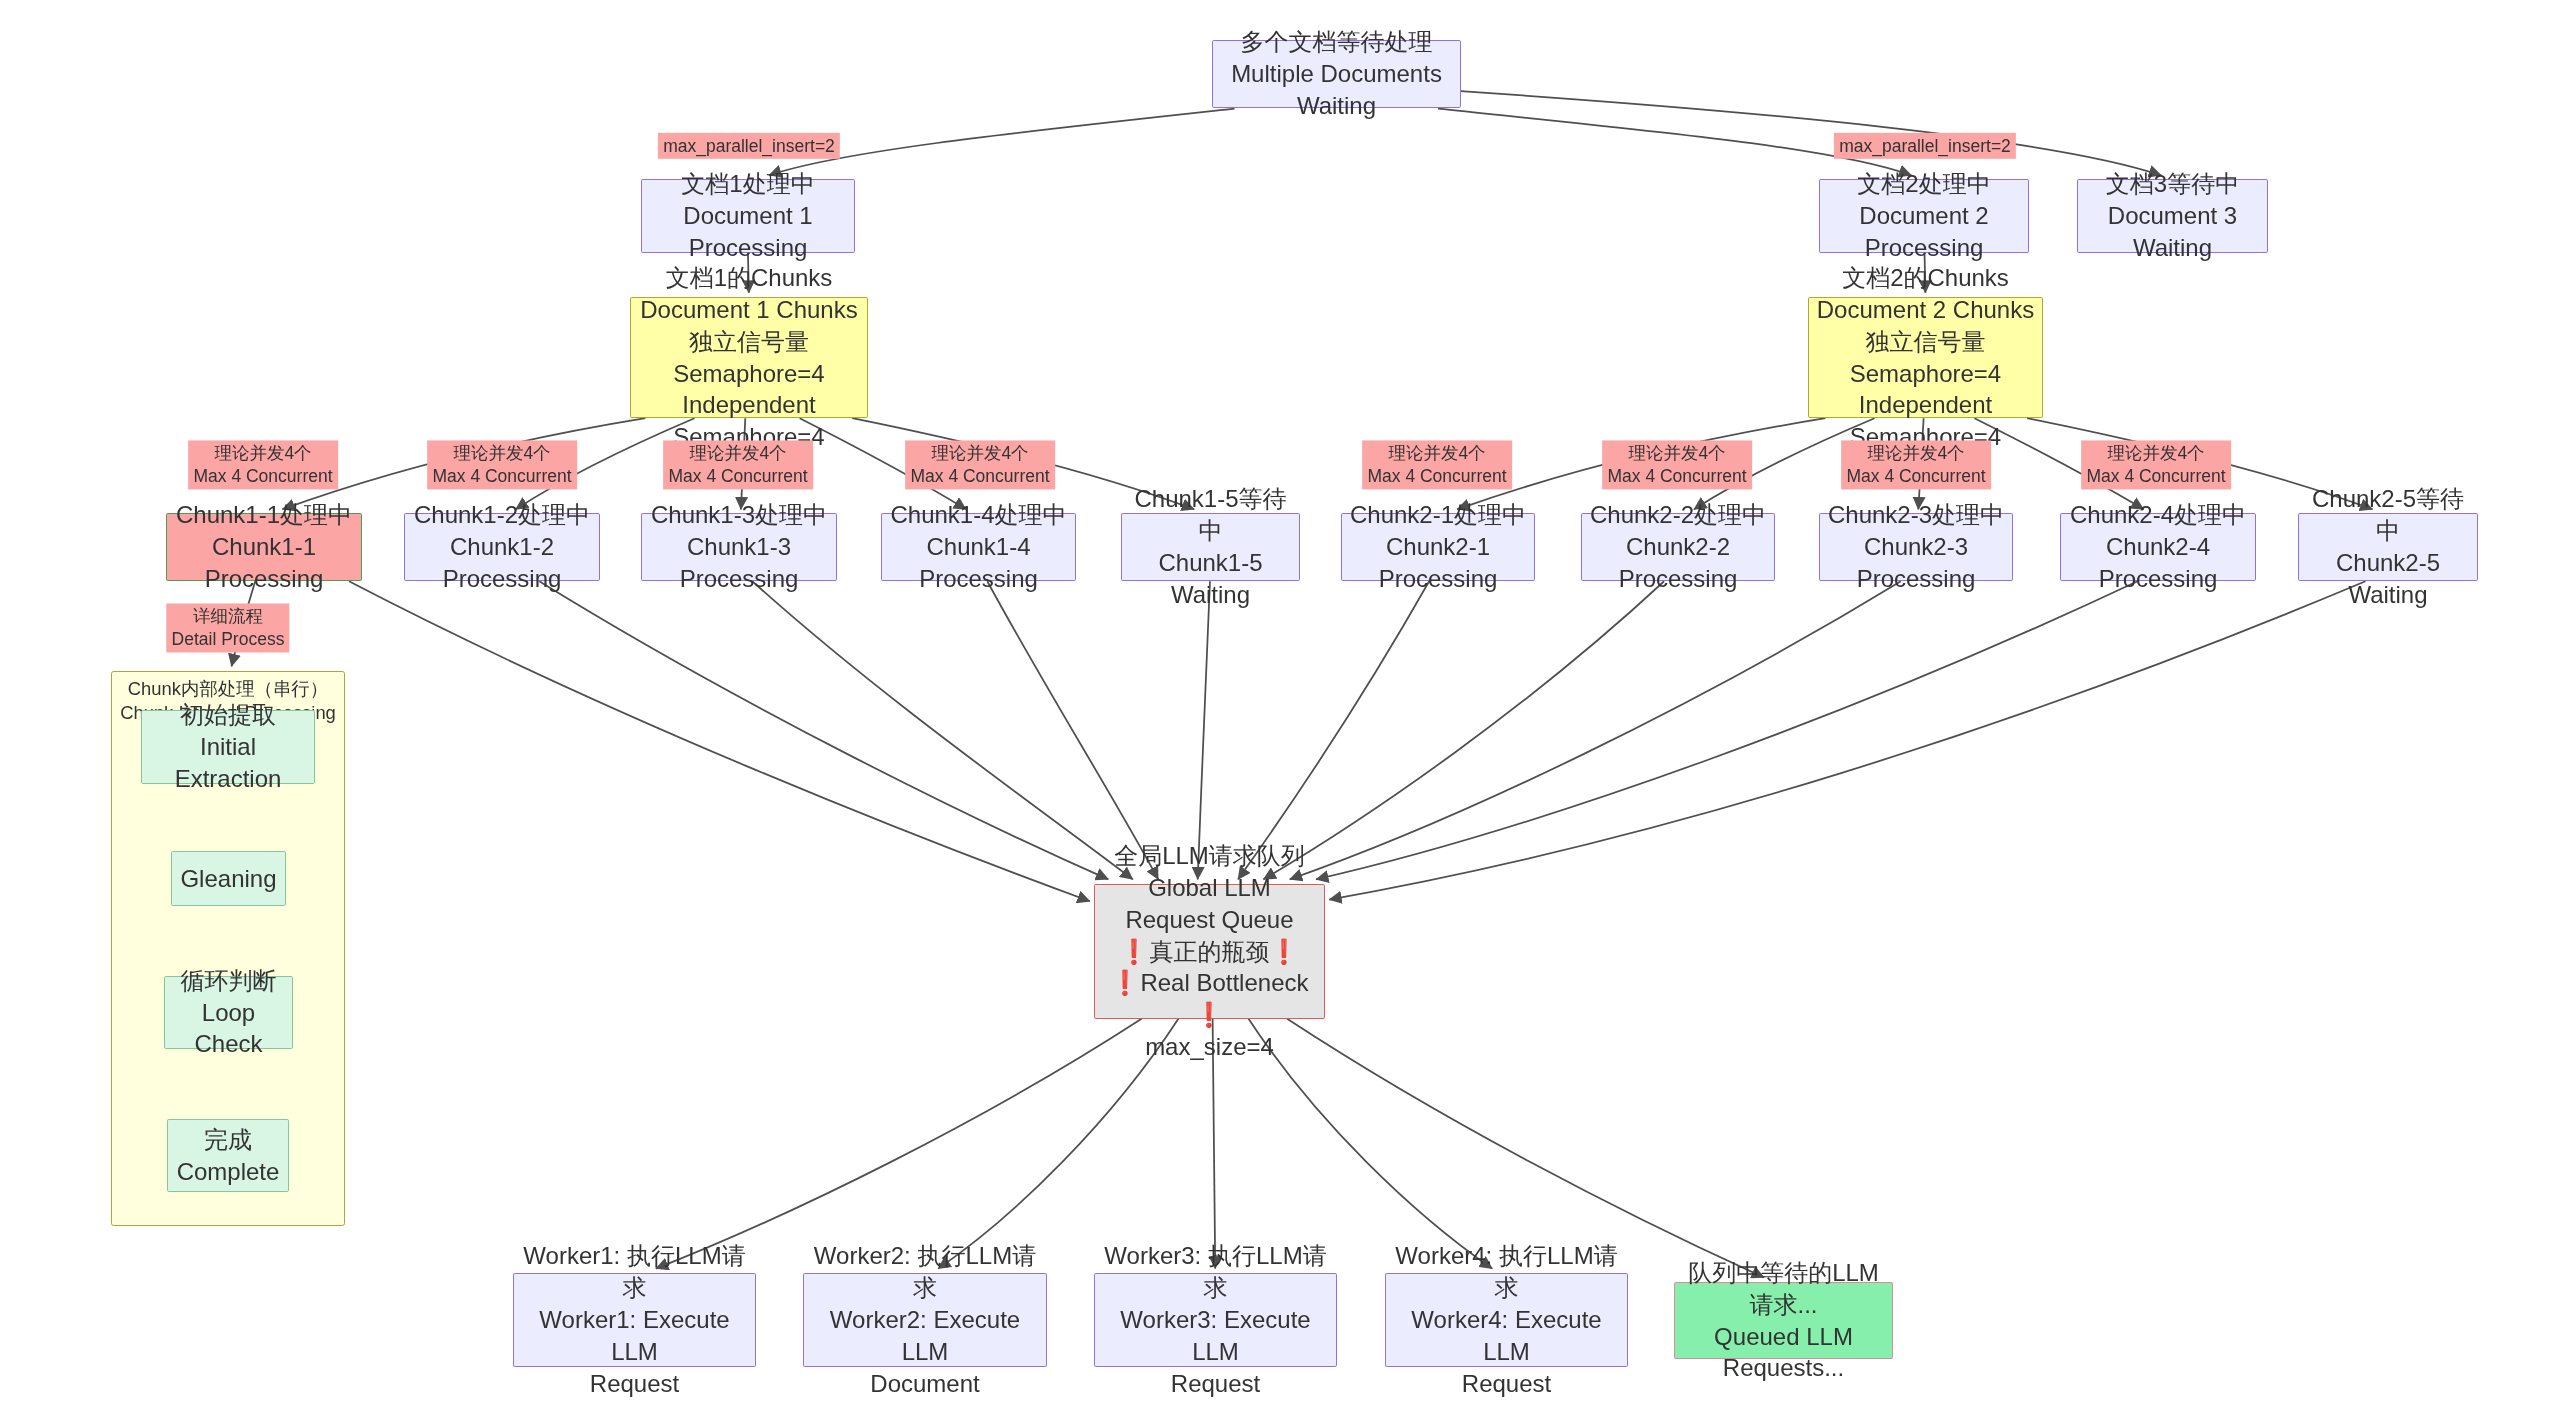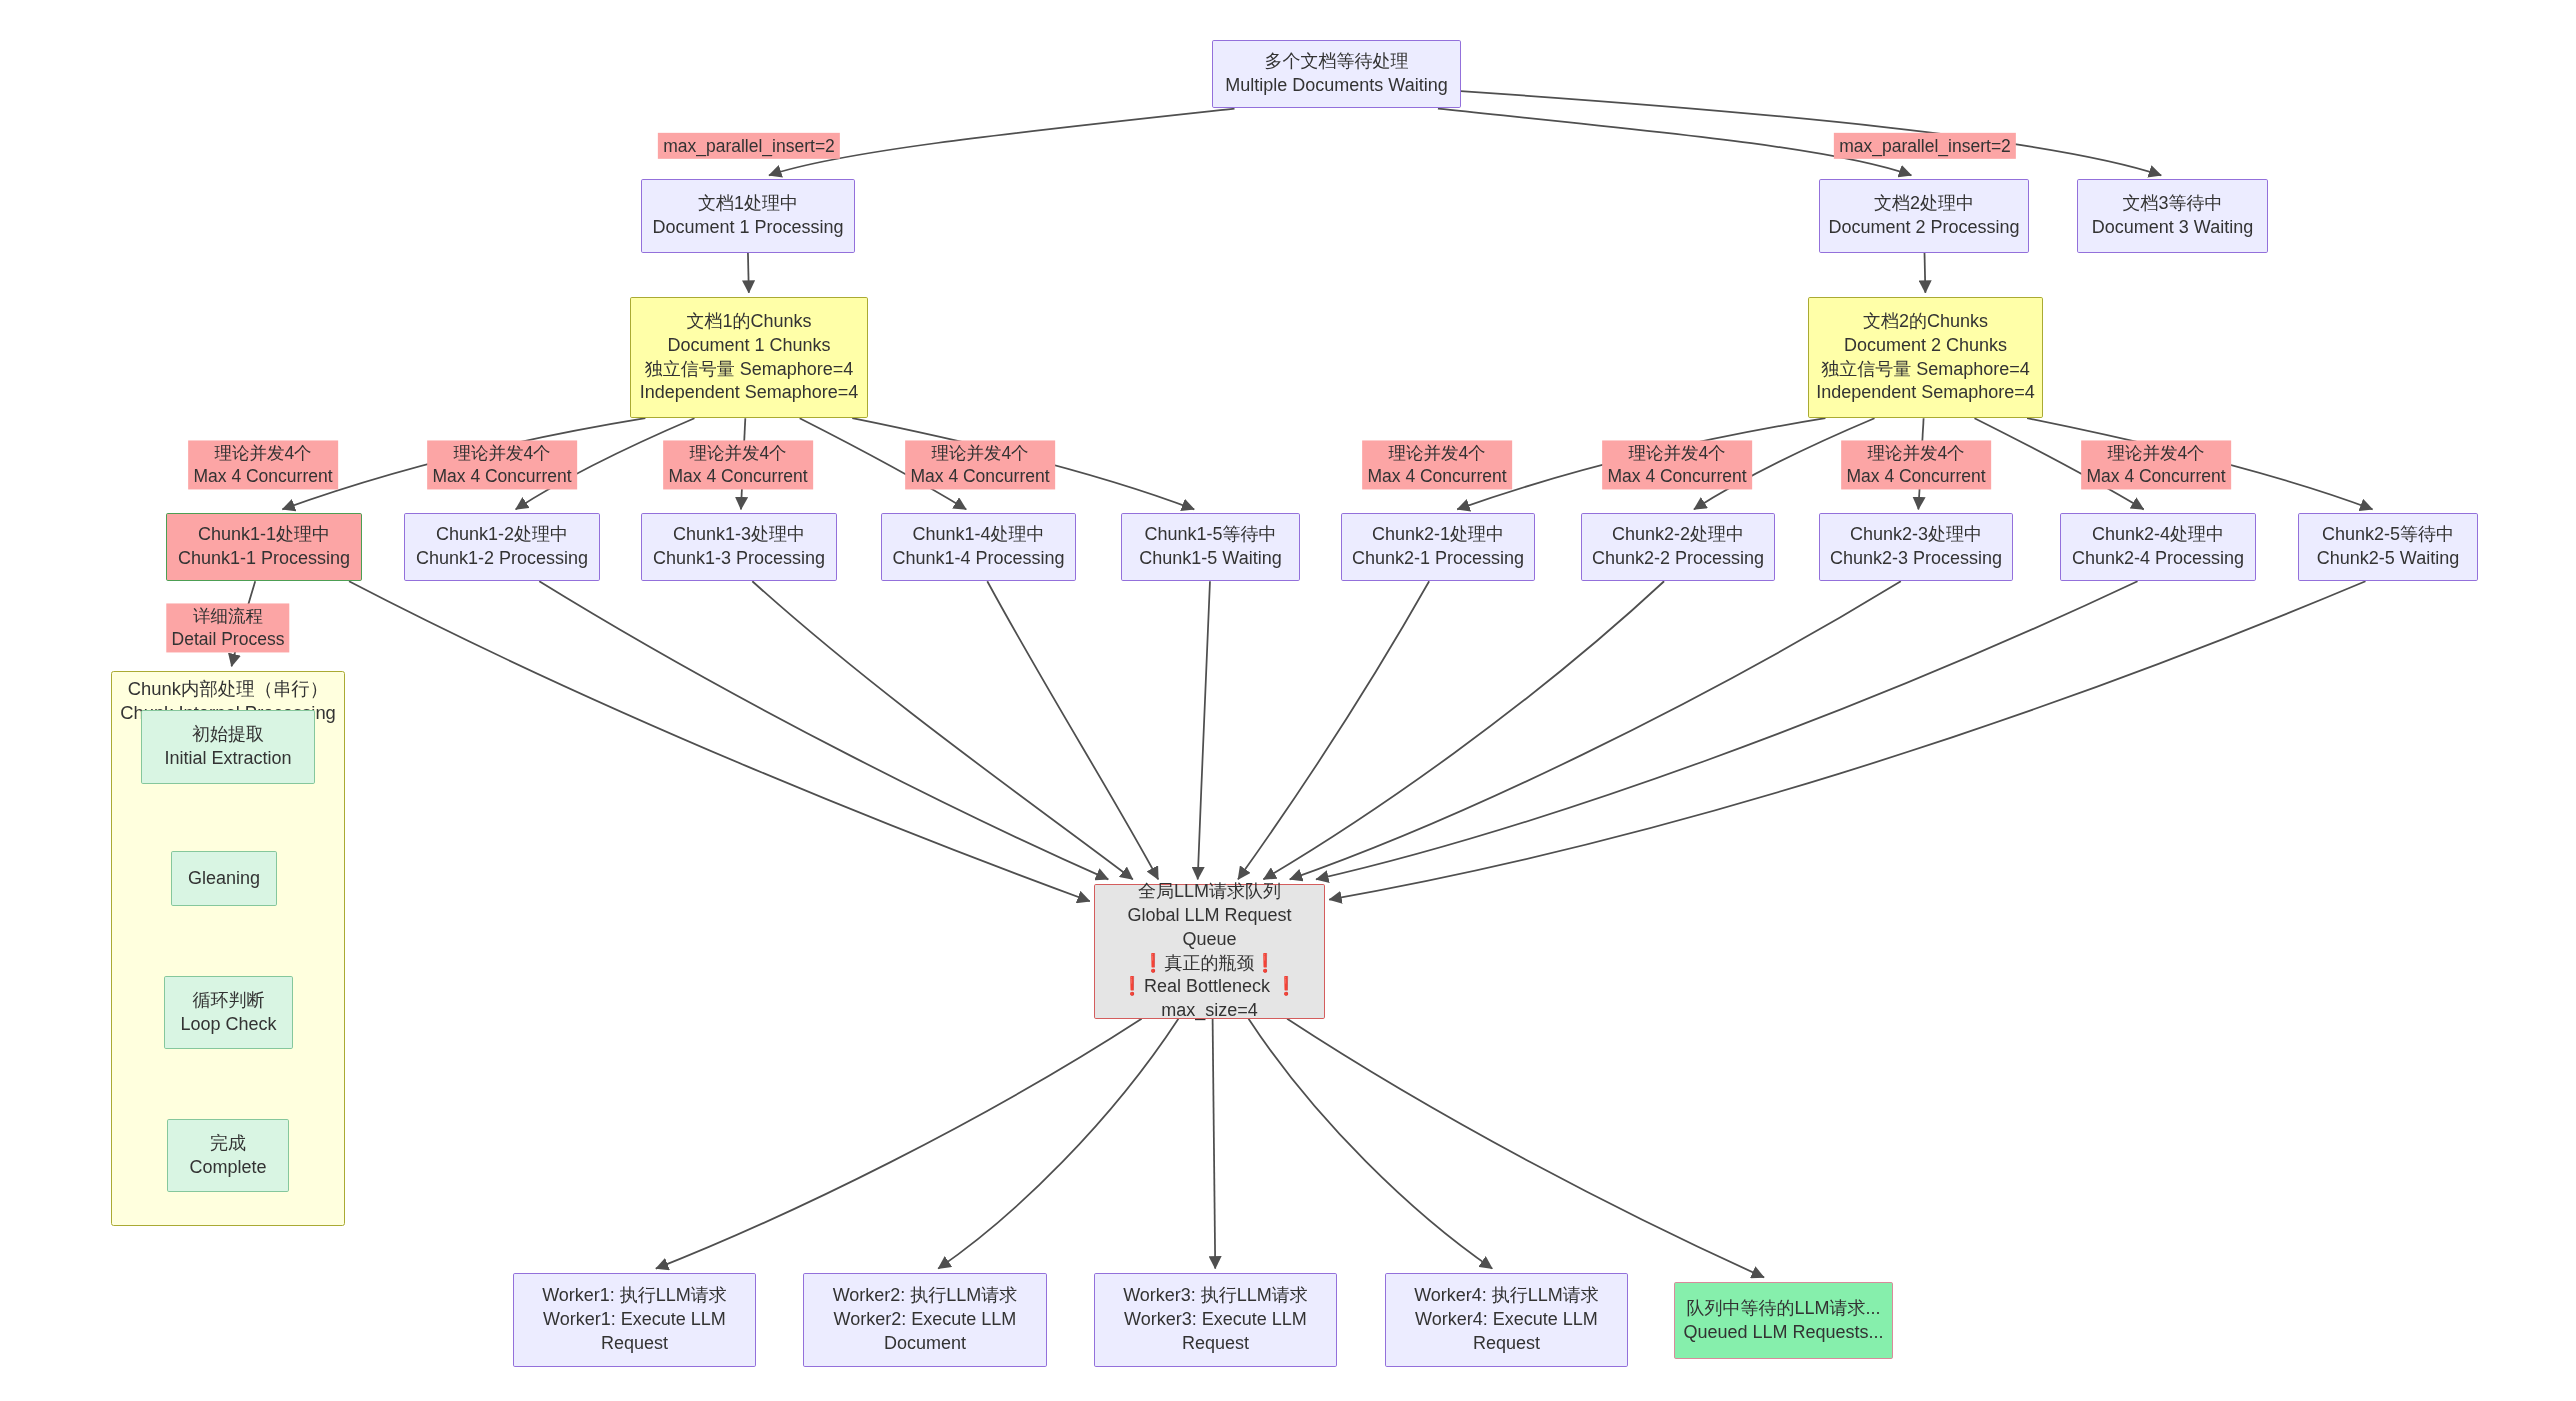--- a/index.html
+++ b/index.html
@@ -11,21 +11,21 @@
     color:#333;
     overflow:hidden;
   }
   #edges{position:absolute;left:0;top:0;z-index:0;}
   .node{
     position:absolute;
     box-sizing:border-box;
     display:flex;align-items:center;justify-content:center;
     text-align:center;
     white-space:pre-line;
-    font-size:18px;line-height:1.33;
+    font-size:24px;line-height:1.33;
     border:1.3px solid #9370DB;
     background:#ECECFF;
     border-radius:1.8px;
     padding:3.5px 5.3px;
     z-index:2;
   }
   .node.yellow{background:#ffffa8;border-color:#aaaa33;}
   .node.green{background:#fca5a5;border-color:#4c9e53;}
   .node.mint{background:#d9f5e3;border-color:#85c79c;}
   .node.red{background:#e5e5e5;border-color:#d45d5d;}
@@ -146,21 +146,21 @@
 Chunk2-2 Processing</div>
   <div class="node" style="left:1819px;top:513px;width:194px;height:68px">Chunk2-3处理中
 Chunk2-3 Processing</div>
   <div class="node" style="left:2060px;top:513px;width:196px;height:68px">Chunk2-4处理中
 Chunk2-4 Processing</div>
   <div class="node" style="left:2298px;top:513px;width:180px;height:68px">Chunk2-5等待中
 Chunk2-5 Waiting</div>
 
   <div class="node mint" style="left:141px;top:710px;width:174px;height:74px">初始提取
 Initial Extraction</div>
-  <div class="node mint" style="left:171px;top:851px;width:106px;height:55px">Gleaning</div>
+  <div class="node mint" style="left:171px;top:851px;width:115px;height:55px">Gleaning</div>
   <div class="node mint" style="left:164px;top:976px;width:129px;height:73px">循环判断
 Loop Check</div>
   <div class="node mint" style="left:167px;top:1119px;width:122px;height:73px">完成
 Complete</div>
 
   <div class="node red" style="left:1094px;top:884px;width:231px;height:135px">全局LLM请求队列
 Global LLM Request Queue
 ❗真正的瓶颈❗
 ❗Real Bottleneck ❗
 max_size=4</div>

